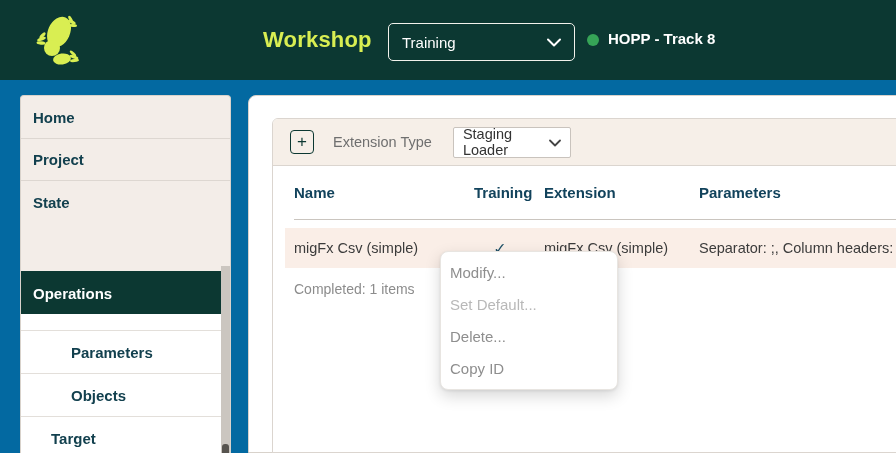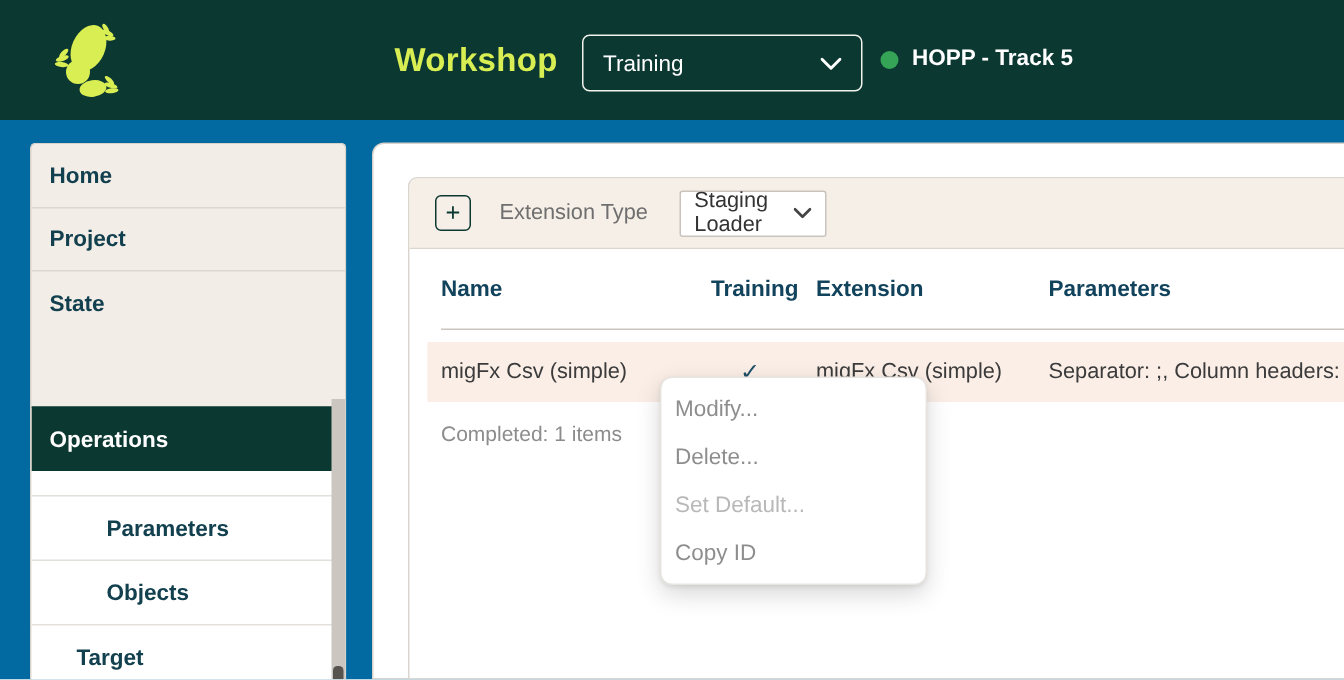--- a/index.html
+++ b/index.html
@@ -29,21 +29,21 @@
   .indent2 { padding-left:50px; }
   .side-scroll { position:absolute; right:0; top:170px; bottom:0; width:9px; background:#cbc6c0; }
   .side-scroll .thumb { position:absolute; left:1px; bottom:0; width:7px; height:9px; background:#57544f; border-radius:3px 3px 0 0; }
 
   
   .main-panel { position:absolute; left:248px; top:95px; width:655px; height:358px; background:#ffffff; border:1px solid #d8d2cb; border-radius:8px 0 0 0; }
   .inner-card { position:absolute; left:272px; top:118px; width:642px; height:335px; background:#ffffff; border:1px solid #dbd5cf; border-radius:6px 6px 0 0; }
   .toolbar { height:47px; background:#f6efe8; border-bottom:1px solid #dbd5cf; border-radius:5px 5px 0 0; display:flex; align-items:center; padding-left:17px; }
   .add-btn { width:24px; height:24px; border:1.5px solid #0c3832; border-radius:4px; background:transparent; color:#0c3832; font-size:17px; line-height:1; display:flex; align-items:center; justify-content:center; cursor:pointer; font-family:"Liberation Sans", sans-serif; padding-bottom:2px; }
   .filter-label { margin-left:19px; color:#6f6f6f; font-size:14.5px; }
-  .select-box { margin-left:21px; width:98px; height:31px; background:#fff; border:1px solid #c9c3bd; border-radius:2px; display:flex; align-items:center; justify-content:space-between; padding:0 9px; font-size:14.5px; color:#333; cursor:pointer; }
+  .select-box { margin-left:21px; width:118px; height:31px; background:#fff; border:1px solid #c9c3bd; border-radius:2px; display:flex; align-items:center; justify-content:space-between; padding:0 9px; font-size:14.5px; color:#333; cursor:pointer; }
 
   .table-head { margin-left:21px; height:54px; display:grid; grid-template-columns:180px 70px 155px 1fr; align-items:center; font-size:15px; font-weight:700; color:#12435c; border-bottom:1px solid #cac5bf; }
   .table-body { margin-left:12px; }
   .table-row { margin-top:8px; height:40px; background:#faeee7; display:grid; grid-template-columns:180px 70px 155px 1fr; align-items:center; padding-left:9px; font-size:14.5px; color:#3b3b3b; cursor:default; }
   .cell-check { width:52px; text-align:center; color:#1d4f66; font-size:16px; }
   .cell-params { white-space:nowrap; overflow:visible; }
   .completed { margin:13px 0 0 21px; color:#8c8c8c; font-size:14px; }
 
   
   .context-menu { position:absolute; left:440px; top:251px; width:178px; height:139px; background:#ffffff; border:1px solid #e8e5e1; border-radius:8px; box-shadow:0 6px 16px rgba(0,0,0,.16), 0 1px 3px rgba(0,0,0,.08); display:flex; flex-direction:column; padding:4px 0; z-index:10; }
@@ -78,21 +78,21 @@
     <div class="env-select">
       <span>Training</span>
       <span class="env-chevron">
         <svg width="14" height="9" viewBox="0 0 14 9">
             <path d="M1 1.5 L7 7.5 L13 1.5" fill="none" stroke="#ffffff" stroke-width="2" stroke-linecap="round" stroke-linejoin="round"></path>
           </svg>
       </span>
     </div>
 
     <div class="status-dot"></div>
-    <div class="status-label">HOPP - Track 5</div>
+    <div class="status-label">HOPP - Track 8</div>
   </div>
 
   <nav class="sidebar">
     <div class="side-item">Home</div>
     <div class="side-item">Project</div>
     <div class="side-item h43">State</div>
     <div class="side-item h43 selected">Operations</div>
     <div class="side-sub">
       <div class="side-spacer"></div>
       <div class="side-item h43 indent2">Parameters</div>
@@ -137,18 +137,18 @@
         <span>migFx Csv (simple)</span>
         <span class="cell-params">Separator: ;, Column headers:</span>
       </div>
     </div>
 
     <div class="completed">Completed: 1 items</div>
   </div>
 
   <div class="context-menu">
     <div class="menu-item">Modify...</div>
+    <div class="menu-item disabled">Set Default...</div>
     <div class="menu-item">Delete...</div>
-    <div class="menu-item disabled">Set Default...</div>
     <div class="menu-item">Copy ID</div>
   </div>
 
 </div>
 
 </body></html>

